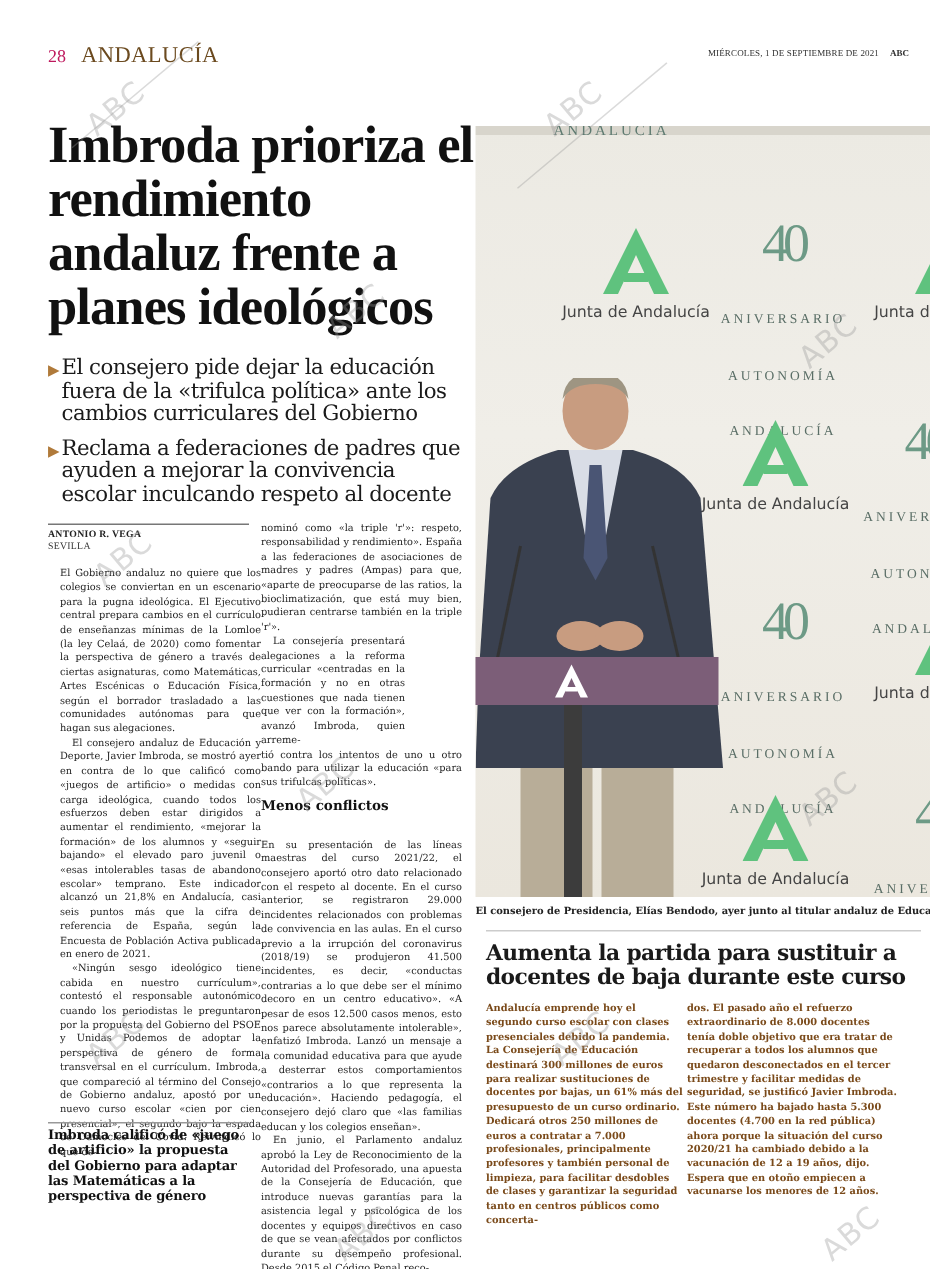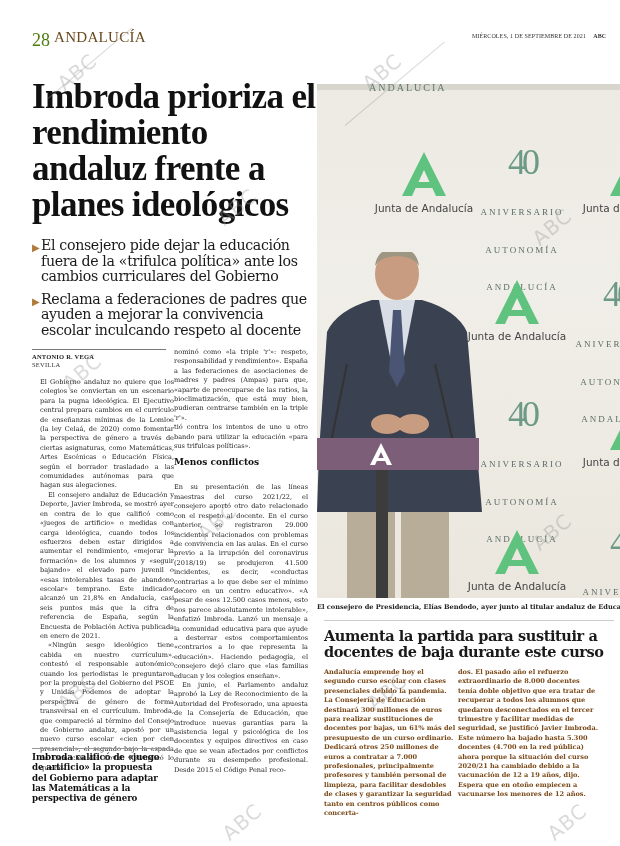--- a/index.html
+++ b/index.html
@@ -1,20 +1,20 @@
 <!DOCTYPE html>
 <html><head>
 <meta charset="utf-8">
 <style>
   * { margin: 0; padding: 0; box-sizing: border-box; }
   html, body { width: 620px; height: 846px; background: #ffffff; overflow: hidden; }
   body { position: relative; font-family: "DejaVu Serif", serif; color: #1a1a1a; }
 
   .header { position: absolute; top: 30px; left: 32px; right: 20px; height: 18px; }
-  .page-num { position: absolute; left: 0; top: 0; font-family: "Liberation Serif", serif; font-size: 18px; color: #4d7c0f; }
+  .page-num { position: absolute; left: 0; top: 0; font-family: "Liberation Serif", serif; font-size: 12px; color: #be185d; }
   .section { position: absolute; left: 22px; top: -1px; font-family: "Liberation Serif", serif; font-size: 15px; color: #6b4a1f; letter-spacing: 0.3px; }
   .dateline { position: absolute; right: 14px; top: 3px; font-family: "Liberation Serif", serif; font-size: 6px; color: #333; letter-spacing: 0.1px; }
   .abc-mark { position: absolute; right: -6px; top: 3px; font-family: "Liberation Serif", serif; font-size: 6px; font-weight: bold; color: #333; }
 
   .headline { position: absolute; left: 32px; top: 79px; width: 285px; font-family: "Liberation Serif", serif; font-weight: bold; font-size: 35px; line-height: 36px; color: #111; letter-spacing: -0.6px; }
 
   .subheads { position: absolute; left: 32px; top: 238px; width: 275px; }
   .subhead { position: relative; padding-left: 9px; font-family: "DejaVu Serif", serif; font-size: 14.2px; line-height: 15.5px; color: #1a1a1a; margin-bottom: 7px; letter-spacing: -0.35px; }
   .subhead .arrow { position: absolute; left: 0; top: 2px; font-size: 10px; color: #b07a3a; }
 
@@ -93,20 +93,21 @@
   <p class="ind">El consejero andaluz de Educación y Deporte, Javier Imbroda, se mostró ayer en contra de lo que calificó como «juegos de artificio» o medidas con carga ideológica, cuando todos los esfuerzos deben estar dirigidos a aumentar el rendimiento, «mejorar la formación» de los alumnos y «seguir bajando» el elevado paro juvenil o «esas intolerables tasas de abandono escolar» temprano. Este indicador alcanzó un 21,8% en Andalucía, casi seis puntos más que la cifra de referencia de España, según la Encuesta de Población Activa publicada en enero de 2021.</p>
   <p class="ind">«Ningún sesgo ideológico tiene cabida en nuestro currículum», contestó el responsable autonómico cuando los periodistas le preguntaron por la propuesta del Gobierno del PSOE y Unidas Podemos de adoptar la perspectiva de género de forma transversal en el currículum. Imbroda, que compareció al término del Consejo de Gobierno andaluz, apostó por un nuevo curso escolar «cien por cien presencial», el segundo bajo la espada de Damocles del Covid. Reivindicó lo que de-</p>
 </div>
 
 <div class="rule" style="left:32px; top:748px; width:134px; background:#999;"></div>
 
 <div class="pullquote">Imbroda calificó de «juego de artificio» la propuesta del Gobierno para adaptar las Matemáticas a la perspectiva de género</div>
 
 <div class="col col2">
   <p>nominó como «la triple 'r'»: respeto, responsabilidad y rendimiento». España a las federaciones de asociaciones de madres y padres (Ampas) para que, «aparte de preocuparse de las ratios, la bioclimatización, que está muy bien, pudieran centrarse también en la triple 'r'».</p>
+  <p class="ind narrow">La consejería presentará alegaciones a la reforma curricular «centradas en la formación y no en otras cuestiones que nada tienen que ver con la formación», avanzó Imbroda, quien arreme-</p>
   <p>tió contra los intentos de uno u otro bando para utilizar la educación «para sus trifulcas políticas».</p>
   <div class="col-sub">Menos conflictos</div>
   <p>En su presentación de las líneas maestras del curso 2021/22, el consejero aportó otro dato relacionado con el respeto al docente. En el curso anterior, se registraron 29.000 incidentes relacionados con problemas de convivencia en las aulas. En el curso previo a la irrupción del coronavirus (2018/19) se produjeron 41.500 incidentes, es decir, «conductas contrarias a lo que debe ser el mínimo decoro en un centro educativo». «A pesar de esos 12.500 casos menos, esto nos parece absolutamente intolerable», enfatizó Imbroda. Lanzó un mensaje a la comunidad educativa para que ayude a desterrar estos comportamientos «contrarios a lo que representa la educación». Haciendo pedagogía, el consejero dejó claro que «las familias educan y los colegios enseñan».</p>
   <p class="ind">En junio, el Parlamento andaluz aprobó la Ley de Reconocimiento de la Autoridad del Profesorado, una apuesta de la Consejería de Educación, que introduce nuevas garantías para la asistencia legal y psicológica de los docentes y equipos directivos en caso de que se vean afectados por conflictos durante su desempeño profesional. Desde 2015 el Código Penal reco-</p>
 </div>
 
 <div class="photo">
   <div style="position:absolute; left:0; top:0; width:303px; height:6px; background:#d8d5cc;"></div>
   <div class="banner-text" style="left:52px; top:-2px; font-size:10px;">ANDALUCÍA</div>
 

